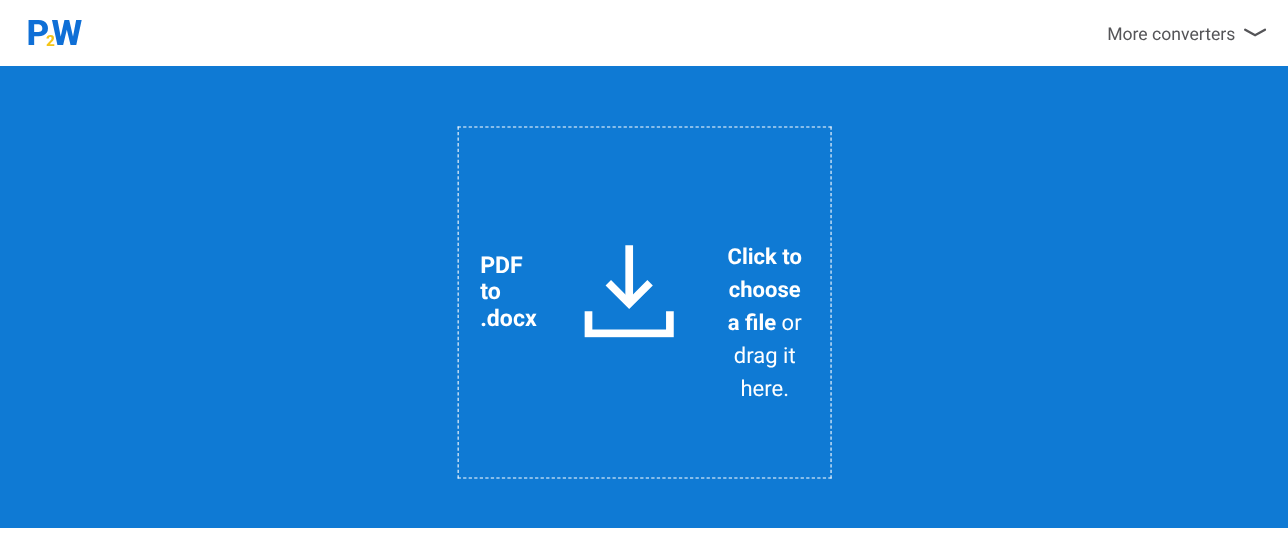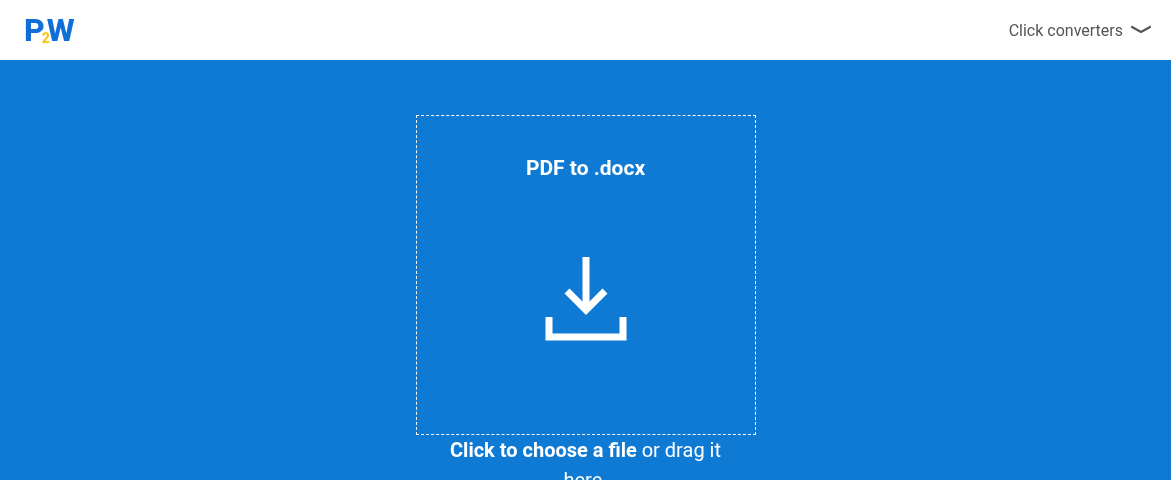--- a/index.html
+++ b/index.html
@@ -72,21 +72,21 @@
       display: flex;
       align-items: center;
       justify-content: center;
       padding-top: 10px;
     }
     .dropzone {
       border: 1px dashed #ffffff;
       width: 340px;
       height: 320px;
       display: flex;
-      flex-direction: column;
+      flex-direction: row;
       align-items: center;
       justify-content: flex-start;
       padding: 40px 20px 20px 20px;
       cursor: pointer;
       gap: 37px;
     }
     .dropzone-title {
       color: #ffffff;
       font-size: 21px;
       font-weight: 700;
@@ -115,21 +115,21 @@
 
 <div class="header">
   <div class="header-left">
     <div class="logo">
       <span class="logo-p">P</span>
       <span class="logo-2">2</span>
       <span class="logo-w">W</span>
     </div>
   </div>
   <div class="more-converters">
-    <span>Click converters</span>
+    <span>More converters</span>
     <span class="chevron-down">
       <svg width="20" height="10" viewBox="0 0 20 10">
         <path d="M1 2 L10 7 L19 2" stroke="#555558" stroke-width="2.2" fill="none" stroke-linecap="round"></path>
       </svg>
     </span>
   </div>
 </div>
 
 <div class="main">
   <div class="dropzone">

